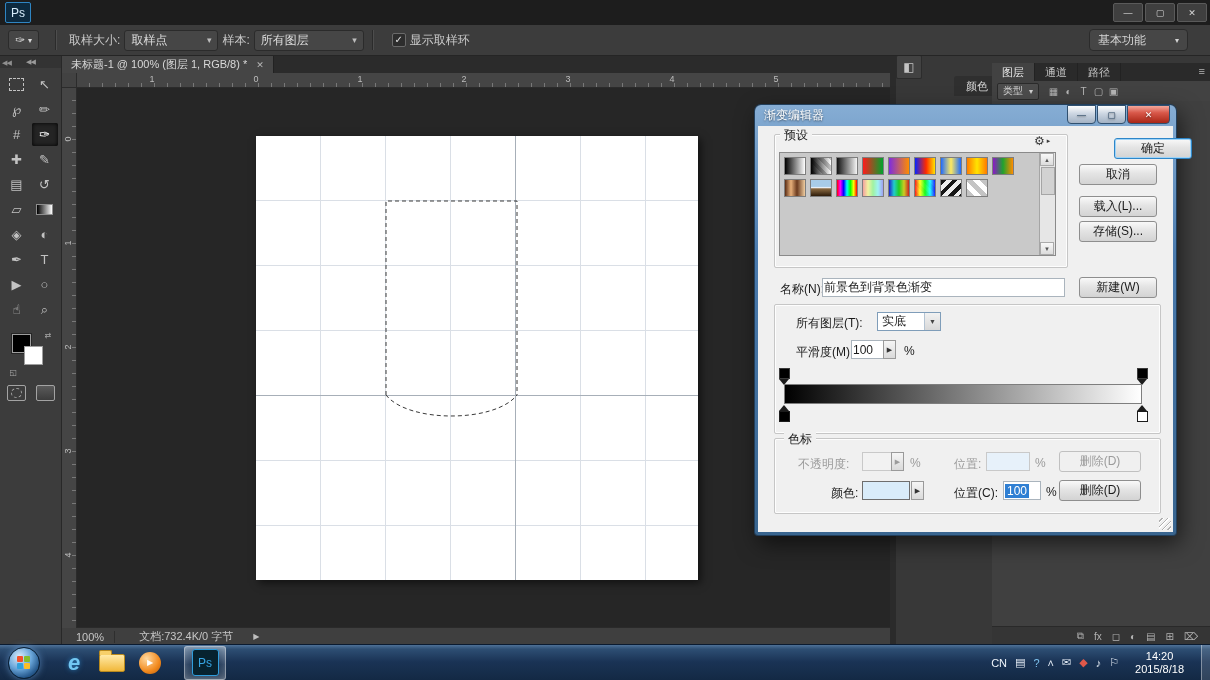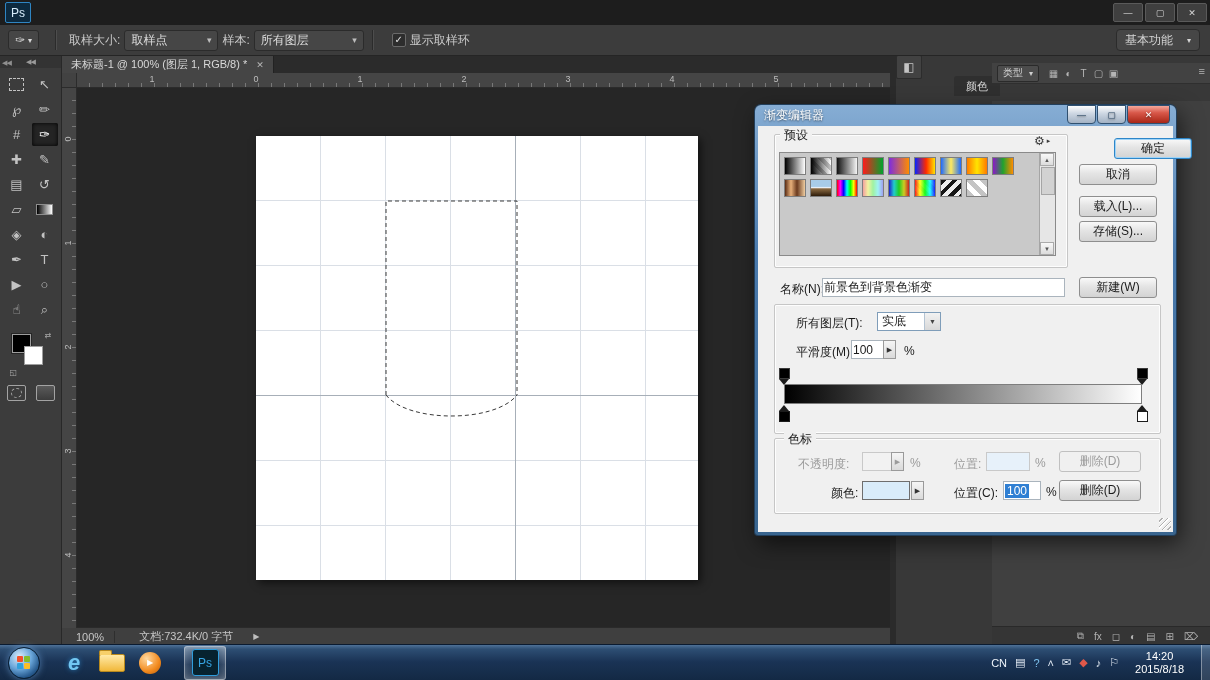--- a/index.html
+++ b/index.html
@@ -14,21 +14,21 @@
   .winbtn{width:28px;height:17px;background:#3f3f3f;border:1px solid #5a5a5a;color:#d5d5d5;font-size:9px;display:flex;align-items:center;justify-content:center;border-radius:2px;}
 
   
   #optionsbar{position:absolute;left:0;top:25px;width:100%;height:30px;background:#3c3c3c;border-bottom:1px solid #252525;display:flex;align-items:center;color:#c9c9c9;font-size:12px;z-index:19;}
   #toolpreset{display:flex;align-items:center;gap:3px;margin:0 8px 0 8px;padding:2px 6px;background:#464646;border:1px solid #2b2b2b;border-radius:3px;color:#d8d8d8;}
   .vsep{width:1px;height:20px;background:#2b2b2b;border-right:1px solid #4d4d4d;margin:0 8px;}
   .olabel{white-space:nowrap;margin:0 4px;}
   .dd{height:19px;background:#464646;border:1px solid #2b2b2b;border-radius:3px;display:flex;align-items:center;padding:0 6px;gap:10px;color:#dcdcdc;white-space:nowrap;}
   .dd .arr{font-size:9px;color:#bdbdbd;}
   #ringchk{width:12px;height:12px;background:#2d2d2d;border:1px solid #6a6a6a;border-radius:2px;color:#e3e3e3;font-size:10px;line-height:11px;text-align:center;margin-left:10px;}
-  #workspace{margin-left:auto;margin-right:10px;height:20px;background:#464646;border:1px solid #2b2b2b;border-radius:4px;display:flex;align-items:center;gap:14px;padding:0 8px;color:#d5d5d5;}
+  #workspace{margin-left:auto;margin-right:22px;height:20px;background:#464646;border:1px solid #2b2b2b;border-radius:4px;display:flex;align-items:center;gap:29px;padding:0 8px;color:#d5d5d5;}
 
   
   #tabbar{position:absolute;left:62px;top:56px;width:828px;height:17px;background:#2b2b2b;display:flex;align-items:flex-end;z-index:5;text-align:center;}
   #doctab{height:17px;background:#454545;color:#d8d8d8;font-size:11px;display:flex;align-items:center;padding:0 9px;gap:9px;border-right:1px solid #222;}
   #doctab .x{color:#b5b5b5;font-size:9px;}
   #tab-collapse{position:absolute;left:2px;top:59px;font-size:7px;color:#8f8f8f;letter-spacing:-1px;z-index:6;}
 
   
   #toolbar{position:absolute;left:0;top:56px;width:62px;height:589px;background:#3c3c3c;border-right:1px solid #282828;box-sizing:border-box;z-index:5;}
   #toolbar .collapse{height:12px;background:#333;font-size:7px;color:#9a9a9a;text-align:center;letter-spacing:-1px;line-height:12px;}
@@ -305,20 +305,32 @@
 
     <div class="picon">
           <span>▦</span>
         </div>
         <div class="picon">
           <span>◧</span>
         </div>
       </div>
     <div id="colortab">颜色</div>
     <div id="pgroup">
+      <div id="ptabs">
+
+      <div class="dock-tab active">
+            <span>图层</span>
+          </div>
+          <div class="dock-tab">
+            <span>通道</span>
+          </div>
+          <div class="dock-tab">
+            <span>路径</span>
+          </div>
+        </div>
       <div id="pmenu">≡</div>
       <div id="pfilter">
         <div id="fcombo">
           <span>类型</span>
           <span class="arr">▾</span>
         </div>
         <div style="display:flex;">
 
         <span class="ficon">▦</span>
             <span class="ficon">◐</span>

